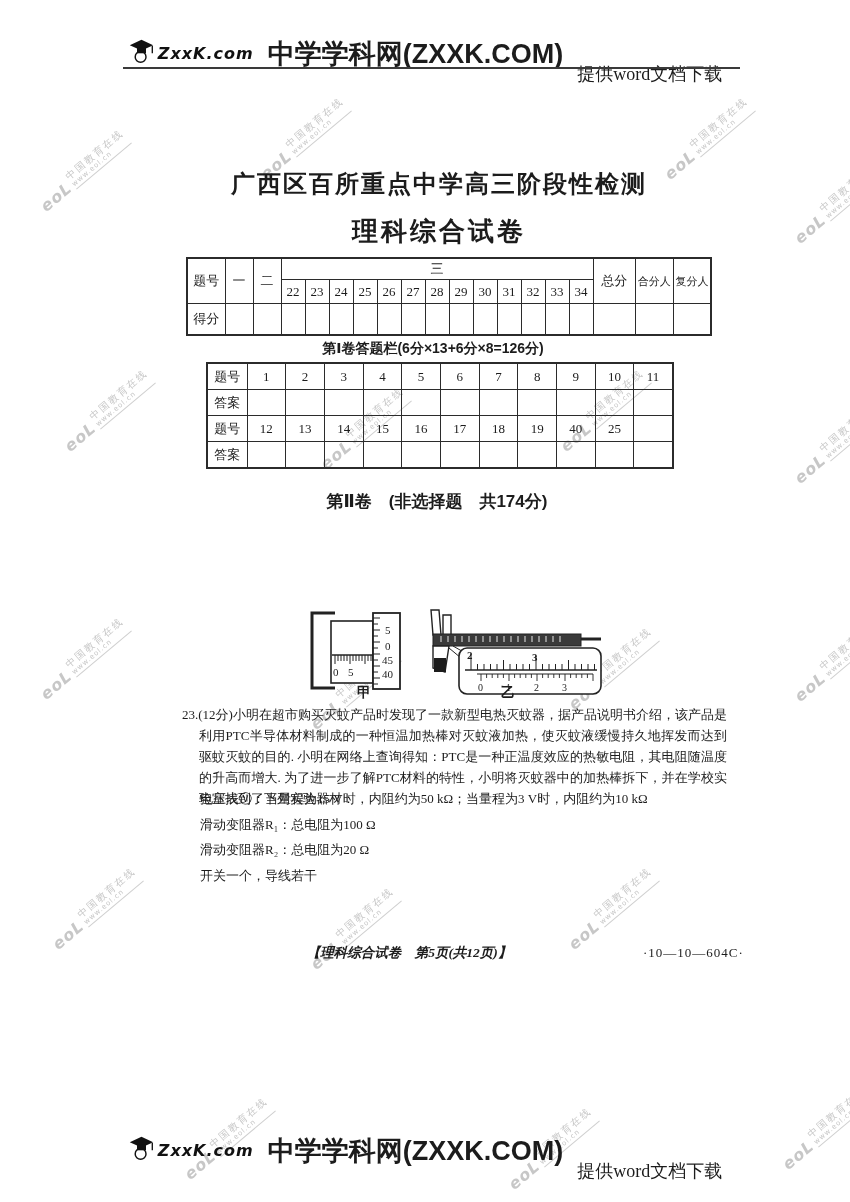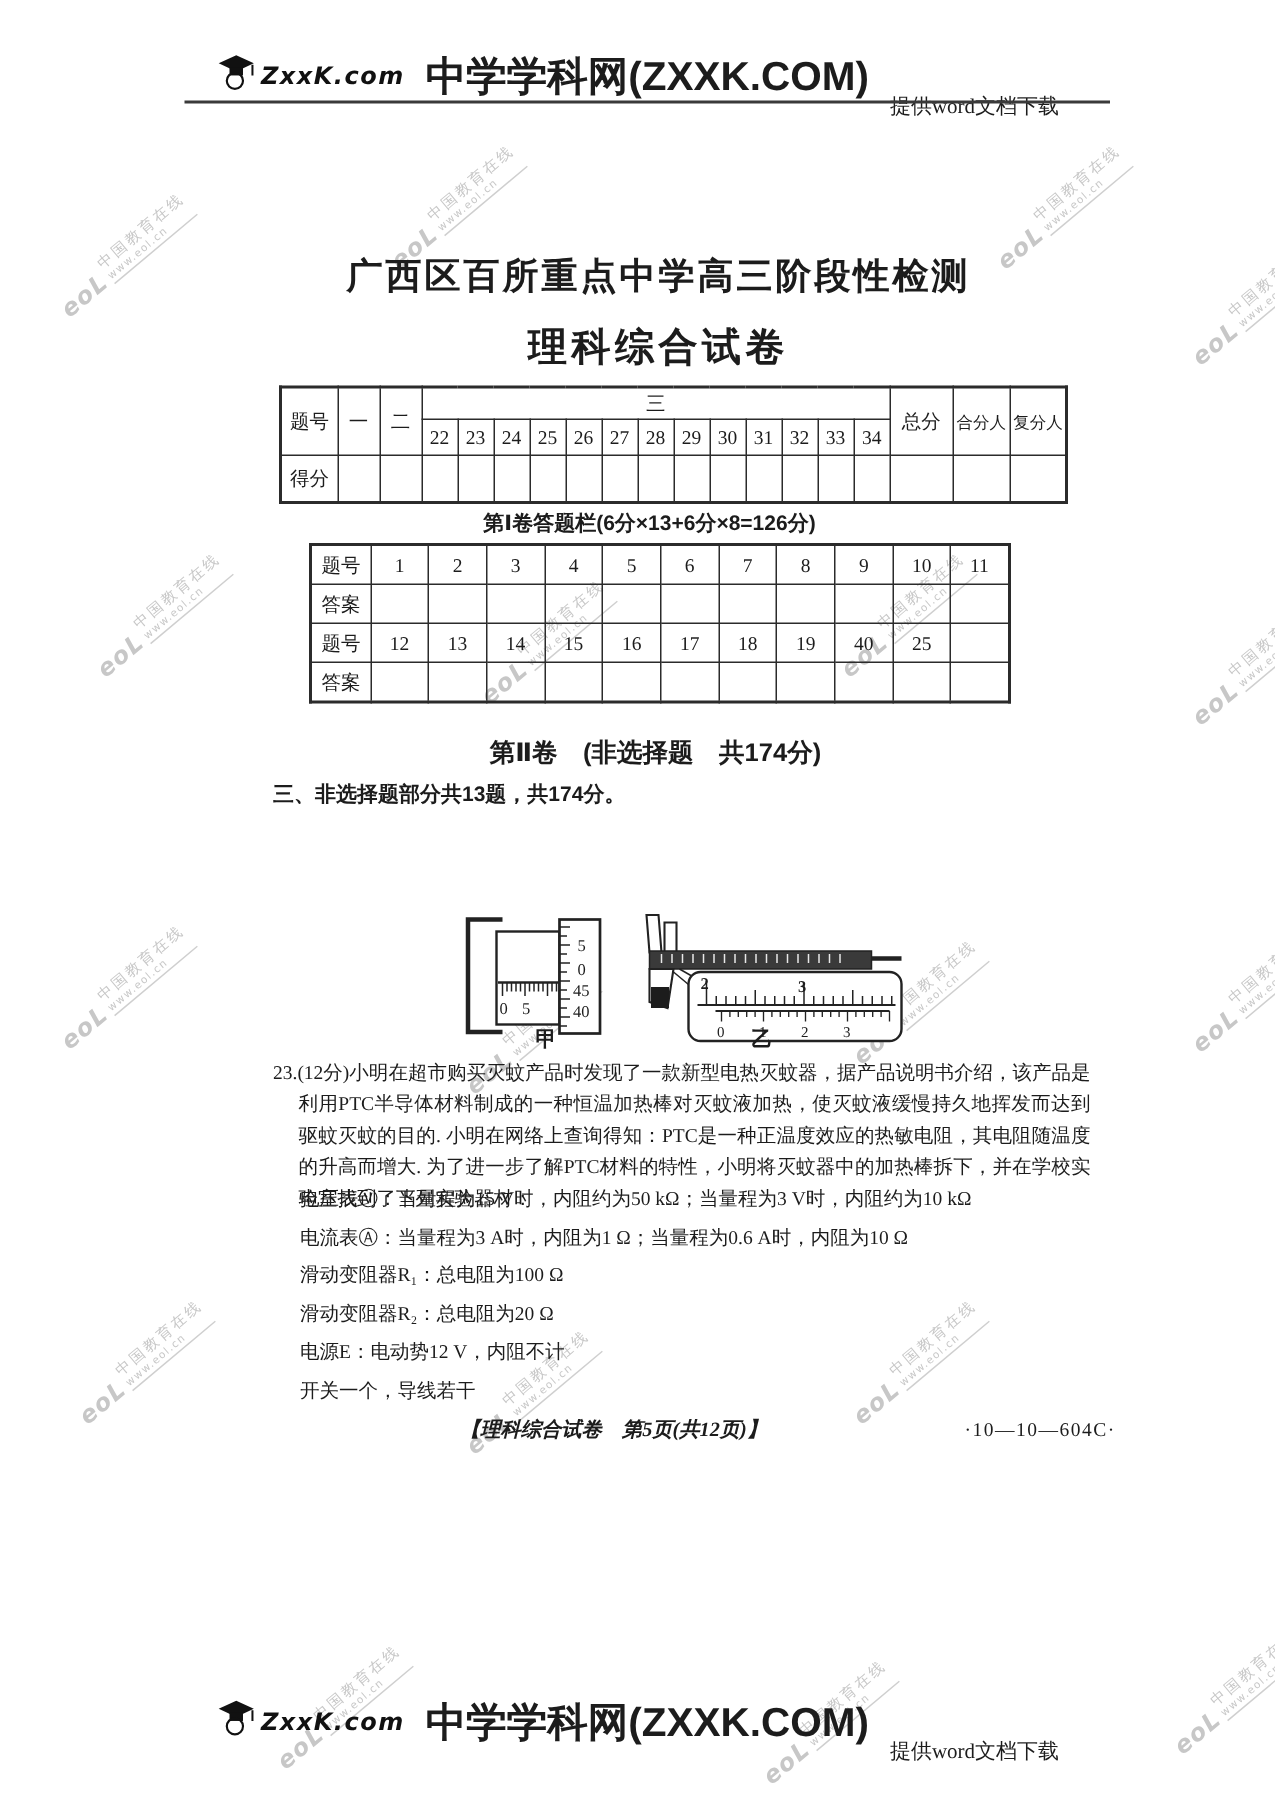--- a/index.html
+++ b/index.html
@@ -12,21 +12,21 @@
   .wm .stack{display:inline-flex;flex-direction:column;border-bottom:1px solid #cfcfcf;padding-bottom:1px;}
   .wm .cn{font-size:10px;line-height:11px;letter-spacing:2px;}
   .wm .url{font-size:7px;line-height:8px;letter-spacing:1px;}
   
   .hdr{position:absolute;left:0;right:0;z-index:1;display:flex;align-items:center;
        justify-content:center;gap:14px;}
   .logo{display:flex;align-items:center;gap:3px;}
   .logo-text{font-family:"DejaVu Sans",sans-serif;font-weight:bold;font-style:italic;
              font-size:16px;letter-spacing:1px;color:#111;}
   .site-name{font-family:"Liberation Sans","DejaVu Sans",sans-serif;font-weight:bold;font-size:27px;}
-  .tagline{font-size:14px;margin-top:41px;}
+  .tagline{font-size:18px;margin-top:41px;}
   .hdr-rule{position:absolute;top:67px;left:123px;width:617px;height:2px;background:#3a3a3a;z-index:1;}
   
   .title,.subtitle{position:absolute;left:0;right:0;text-align:center;z-index:1;
        font-family:"Liberation Sans","DejaVu Sans",sans-serif;font-weight:bold;}
   .title{top:168px;font-size:24px;letter-spacing:2px;transform:translateX(14px);}
   .subtitle{top:214px;font-size:26px;letter-spacing:3px;transform:translateX(14px);}
   
   table{border-collapse:collapse;table-layout:fixed;z-index:1;position:absolute;background:transparent;}
   td{border:1px solid #2b2b2b;text-align:center;vertical-align:middle;
      font-size:13px;padding:0;overflow:hidden;}
@@ -335,21 +335,20 @@
       <td></td>
           <td></td>
       <td></td>
           <td></td>
       <td></td>
     </tr>
   </tbody>
     </table>
 
   <div class="part2-heading">第Ⅱ卷　(非选择题　共174分)</div>
-  <div class="section-heading">三、非选择题部分共13题，共174分。</div>
 
 
   <div class="figs">
 
     <svg style="left:0;top:0;" width="112" height="86" viewBox="0 0 112 86">
       <path d="M30,5 H7 V80 H30" fill="none" stroke="#222" stroke-width="3"></path>
       <rect x="26" y="13" width="42" height="62" fill="#fff" stroke="#222" stroke-width="1.6"></rect>
       <line x1="27" y1="47" x2="68" y2="47" stroke="#222" stroke-width="1.6"></line>
       <g stroke="#222" stroke-width="1">
         <line x1="30" y1="47" x2="30" y2="56"></line>
@@ -474,24 +473,22 @@
       <text x="113" y="83" font-size="10" fill="#1c1c1c">2</text>
       <text x="141" y="83" font-size="10" fill="#1c1c1c">3</text>
     </svg>
     <div class="fig-label yi">乙</div>
   </div>
 
   <div class="para q23">23.(12分)小明在超市购买灭蚊产品时发现了一款新型电热灭蚊器，据产品说明书介绍，该产品是利用PTC半导体材料制成的一种恒温加热棒对灭蚊液加热，使灭蚊液缓慢持久地挥发而达到驱蚊灭蚊的目的. 小明在网络上查询得知：PTC是一种正温度效应的热敏电阻，其电阻随温度的升高而增大. 为了进一步了解PTC材料的特性，小明将灭蚊器中的加热棒拆下，并在学校实验室找到了下列实验器材：</div>
 
   <div class="equip">
     <div>电压表Ⓥ：当量程为15 V时，内阻约为50 kΩ；当量程为3 V时，内阻约为10 kΩ</div>
-    <div>电流表Ⓐ：当量程为3 A时，内阻为1 Ω；当量程为0.6 A时，内阻为10 Ω</div>
     <div>滑动变阻器R₁：总电阻为100 Ω</div>
     <div>滑动变阻器R₂：总电阻为20 Ω</div>
-    <div>电源E：电动势12 V，内阻不计</div>
     <div>开关一个，导线若干</div>
   </div>
 
   <div class="footer-page">【理科综合试卷　第5页(共12页)】</div>
   <div class="footer-code">·10—10—604C·</div>
 
   <div class="hdr" style="top:1118px;">
     <span class="logo">
       <span>
         <svg width="27" height="27" viewBox="0 0 30 30">

